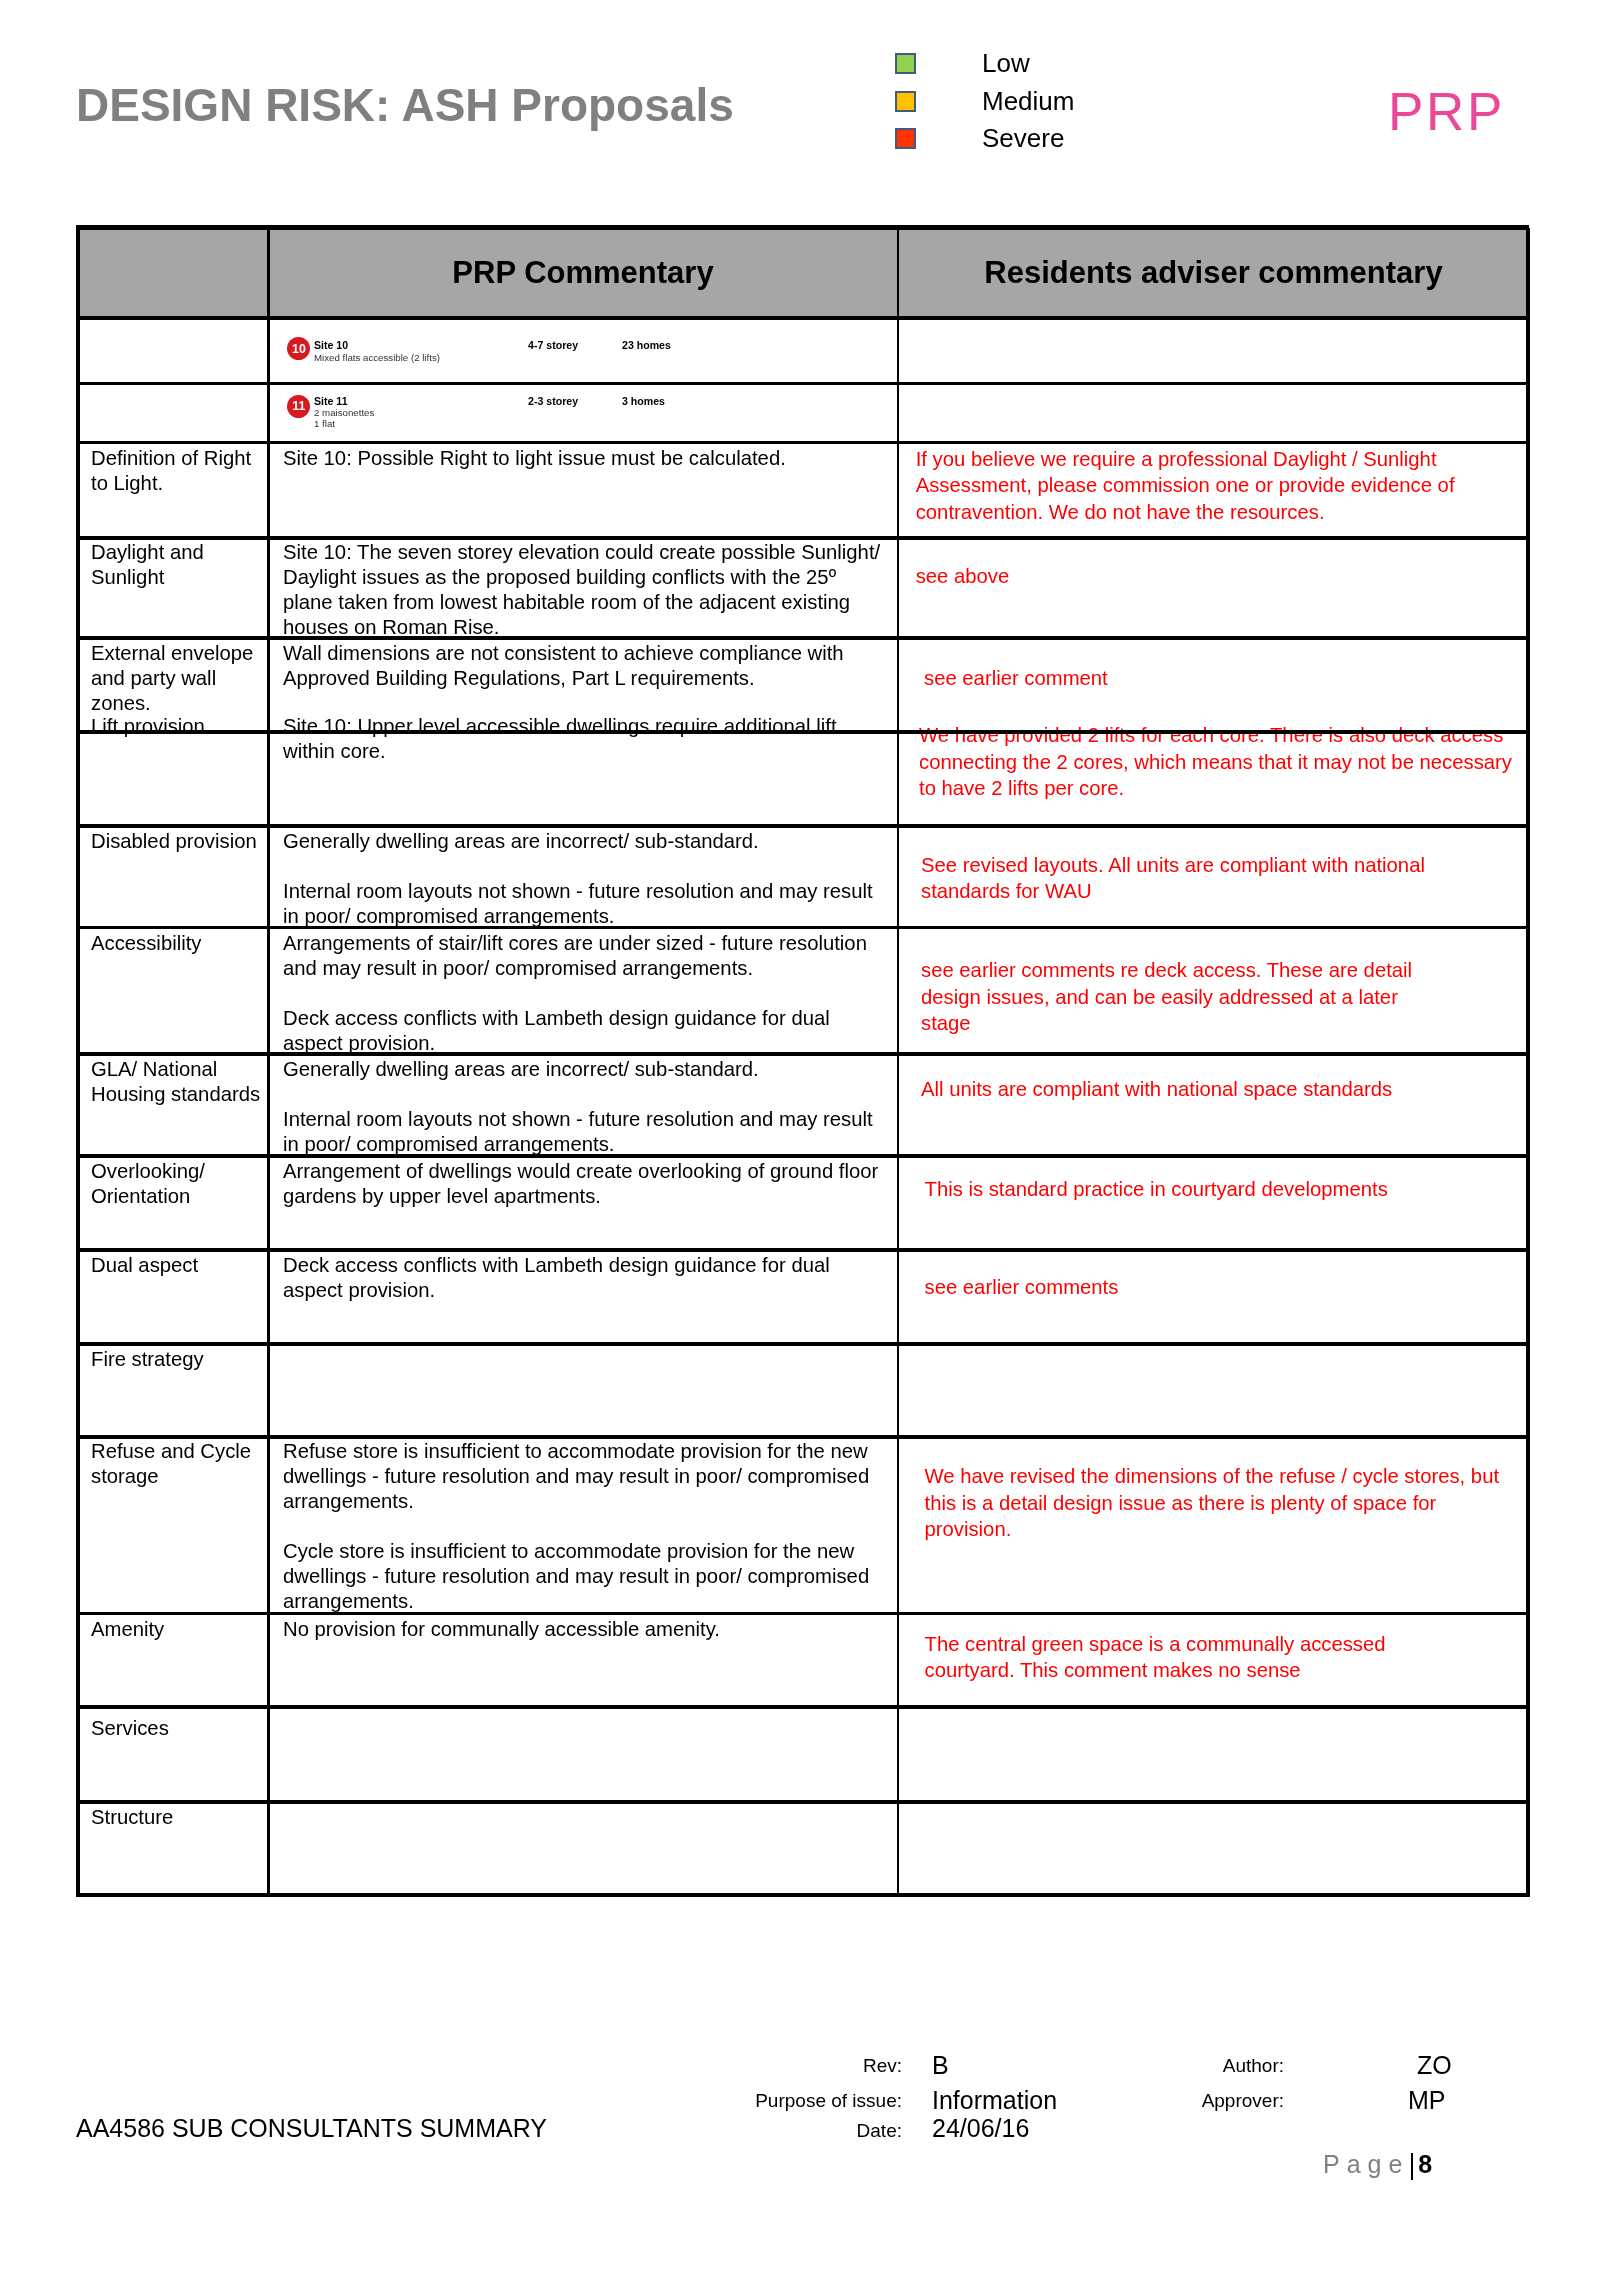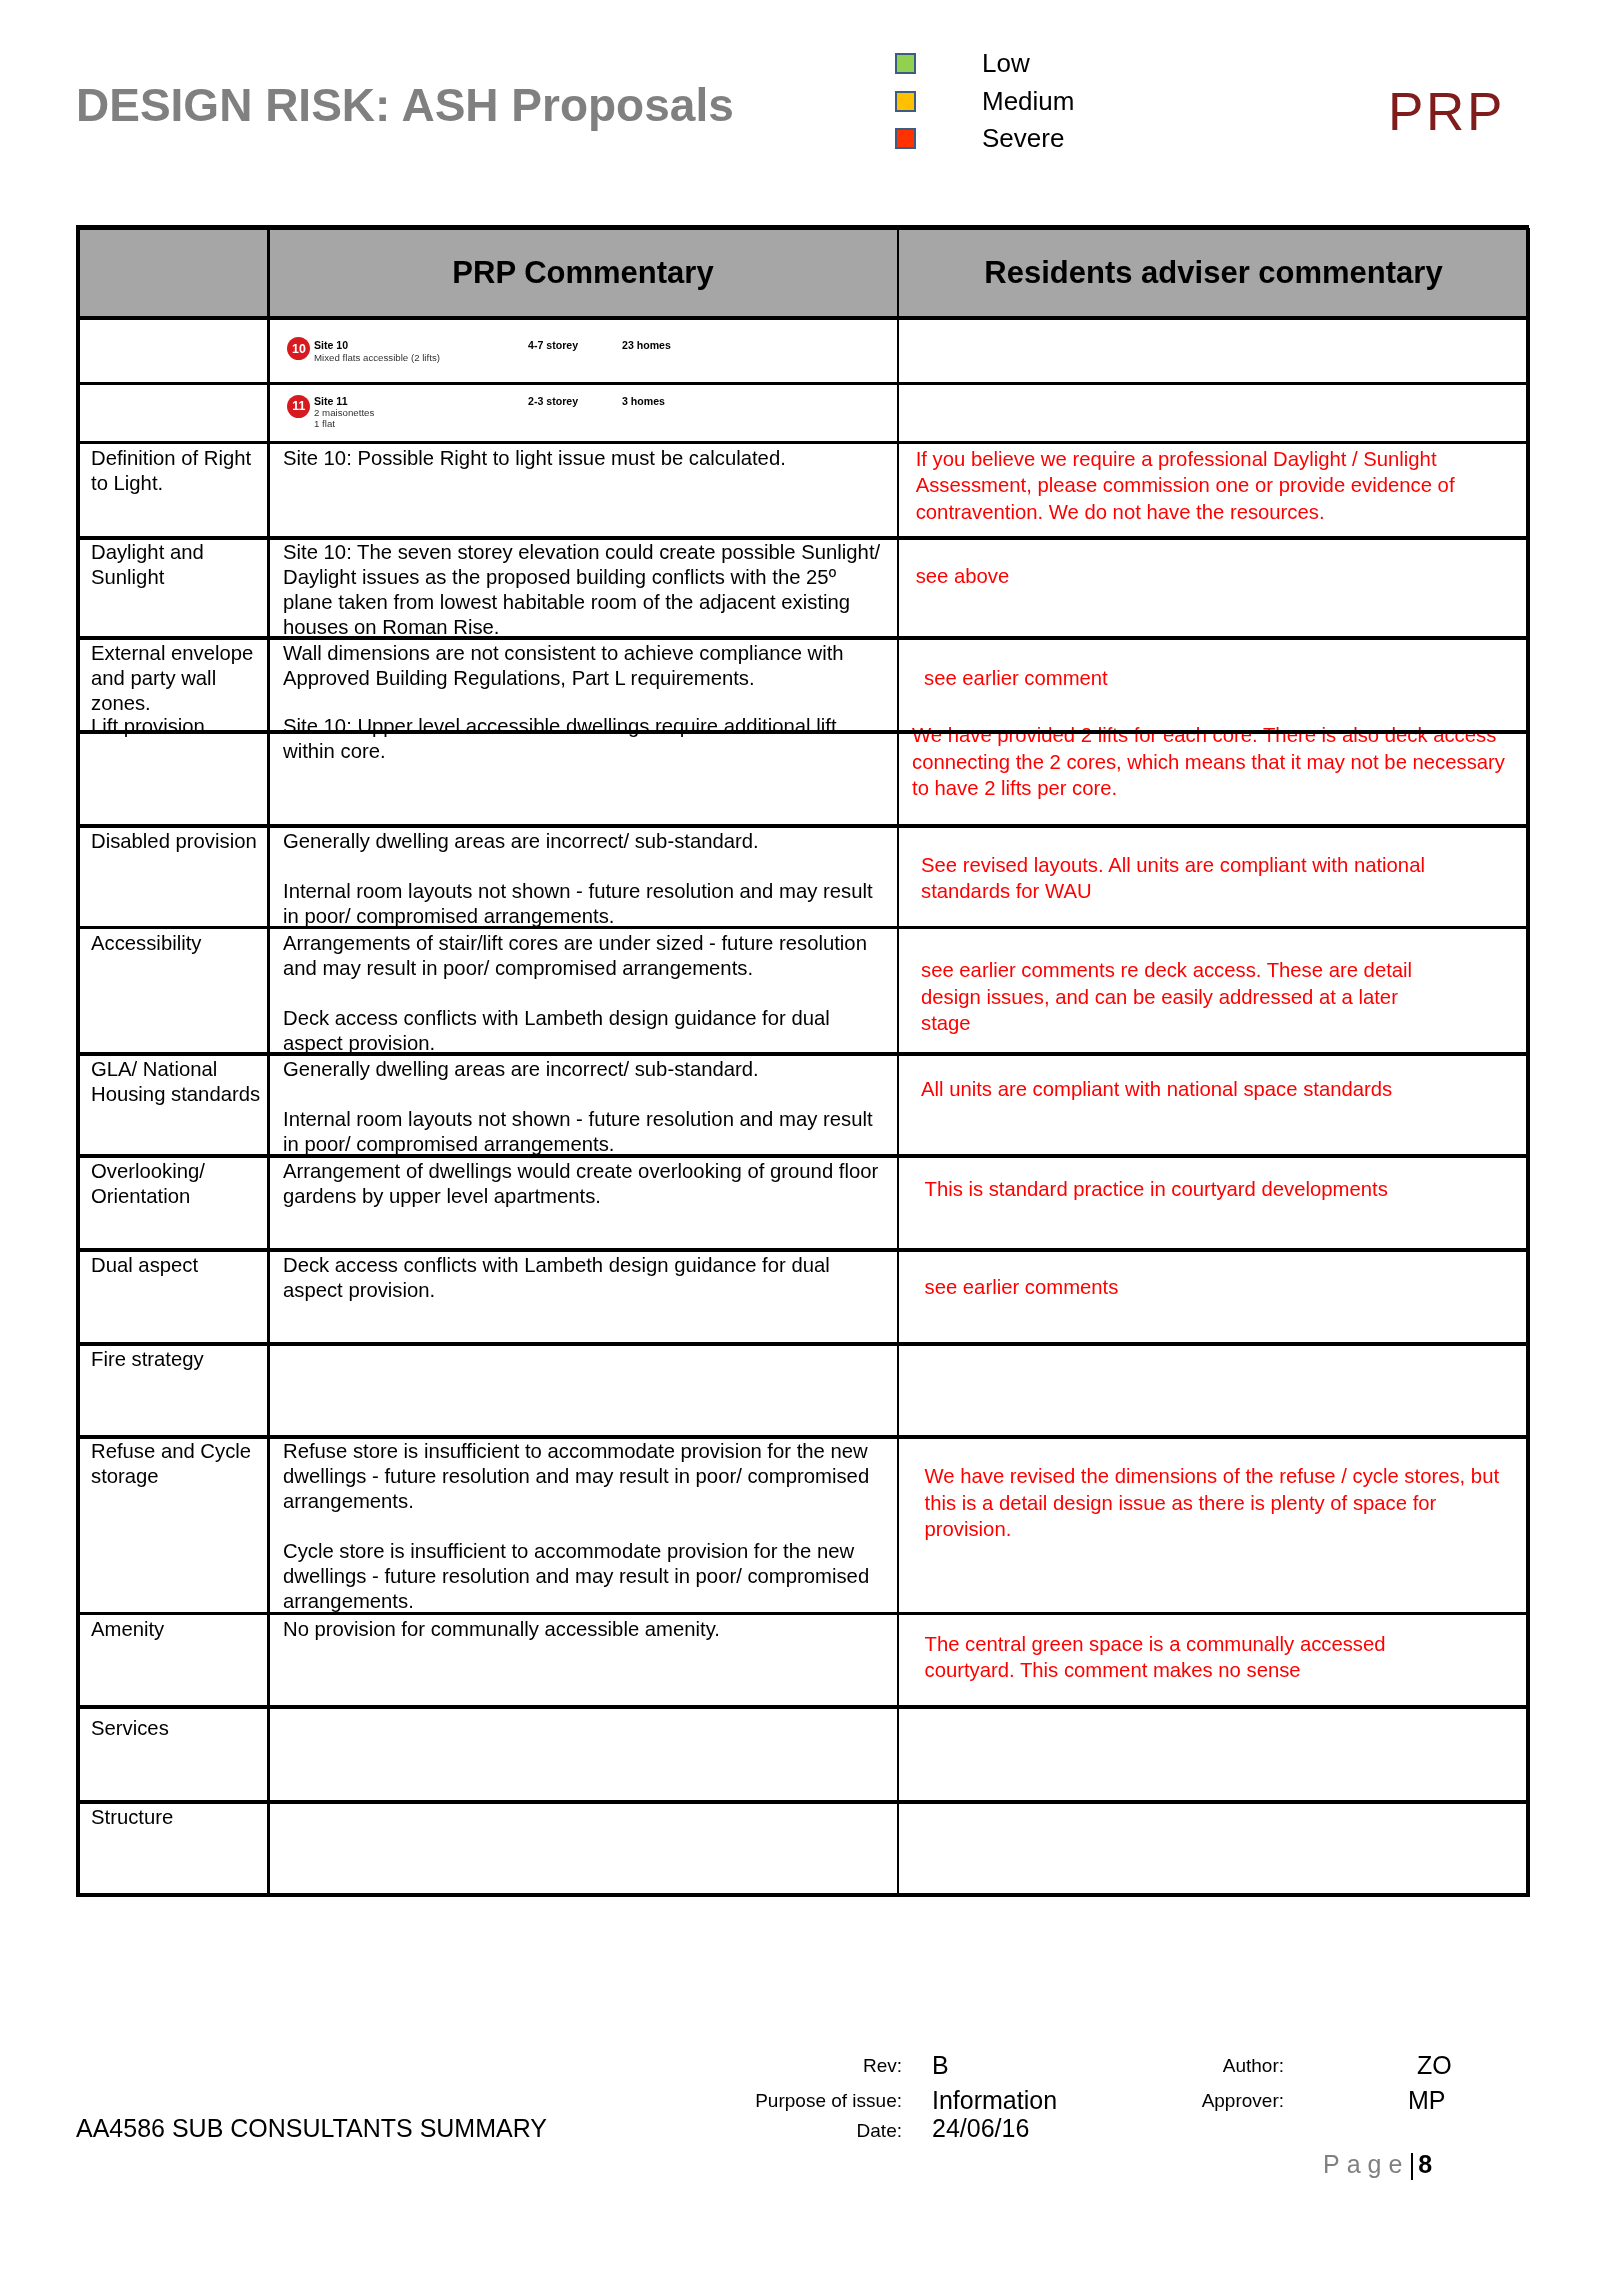--- a/index.html
+++ b/index.html
@@ -13,21 +13,21 @@
     }
     .legend { position: absolute; left: 895px; top: 48px; }
     .legend-item { position: absolute; left: 0; height: 35px; width: 230px; }
     .legend-swatch {
       position: absolute; left: 0; top: 5.3px; width: 21px; height: 21px;
       border: 2.7px solid #3e5b85; box-sizing: border-box;
     }
     .legend-label { position: absolute; left: 87px; top: 0; font-size: 26px; color: #000; }
     .logo {
       position: absolute; left: 1388px; top: 81px;
-      font-size: 53px; color: #7f1d1d; letter-spacing: 2.7px; font-weight: normal;
+      font-size: 53px; color: #ec4899; letter-spacing: 2.7px; font-weight: normal;
     }
 
     .tbl { position: absolute; left: 76px; top: 228px; width: 1453px; }
     .row { position: absolute; left: 0; width: 1453px; box-sizing: border-box; }
     .cell { position: absolute; top: 0; bottom: 0; box-sizing: border-box; }
     .c1 { left: 0; width: 192px; }
     .c2 { left: 192px; width: 630px; }
     .c3 { left: 822px; width: 631px; }
     .hdr { background: #a6a6a6; }
     .hdr .cell { display: flex; align-items: center; justify-content: center; font-size: 31px; font-weight: bold; }
@@ -135,21 +135,21 @@
         <p>Wall dimensions are not consistent to achieve compliance with Approved Building Regulations, Part L requirements.</p>
       </div>
     <div class="adv" style="top:28px; padding-left:26px;">see earlier comment</div>
   </div>
 
   <div class="row" style="top:482px; height:94px;">
     <div class="cell c1 label">Lift provision</div>
     <div class="cell c2 prp">
         <p>Site 10: Upper level accessible dwellings require additional lift within core.</p>
       </div>
-    <div class="adv" style="top:12.4px; padding-left:14px;">We have provided 2 lifts for each core. There is also deck access connecting the 2 cores, which means that it may not be necessary to have 2 lifts per core.</div>
+    <div class="adv" style="top:12.4px; padding-left:21px;">We have provided 2 lifts for each core. There is also deck access connecting the 2 cores, which means that it may not be necessary to have 2 lifts per core.</div>
   </div>
 
   <div class="row" style="top:597px; height:103px;">
     <div class="cell c1 label">Disabled provision</div>
     <div class="cell c2 prp">
         <p>Generally dwelling areas are incorrect/ sub-standard.</p>
         <p>Internal room layouts not shown - future resolution and may result in poor/ compromised arrangements.</p>
       </div>
     <div class="adv" style="top:26.5px; padding-left:23px;">See revised layouts. All units are compliant with national standards for WAU</div>
   </div>

